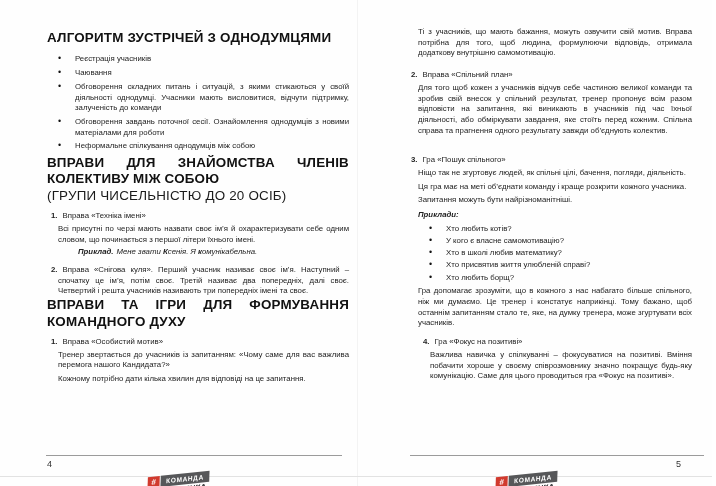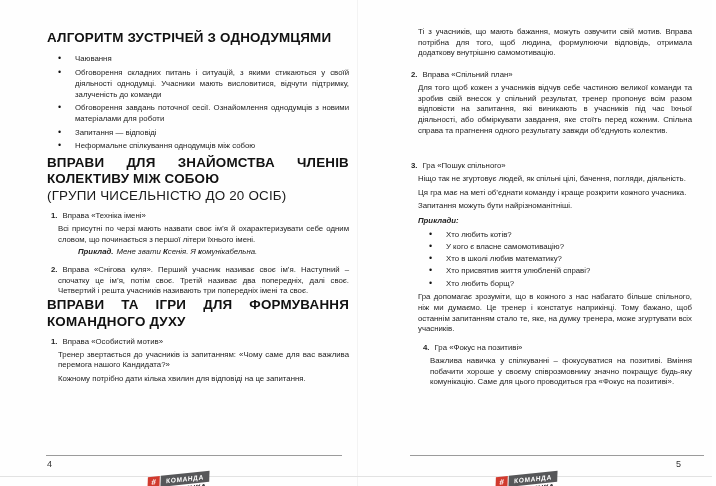--- a/index.html
+++ b/index.html
@@ -88,24 +88,24 @@
 <body>
 
 <div class="spread">
 
   <div class="page page-left">
     <div class="content content-left body-txt">
 
       <h1 class="sec">АЛГОРИТМ ЗУСТРІЧЕЙ З ОДНОДУМЦЯМИ</h1>
 
       <div class="bullets">
+        <div class="b-item">Реєстрація учасників</div>
         <div class="b-item">Чаювання</div>
         <div class="b-item">Обговорення складних питань і ситуацій, з якими стикаються у своїй діяльності однодумці. Учасники мають висловитися, відчути підтримку, залученість до команди</div>
         <div class="b-item">Обговорення завдань поточної сесії. Ознайомлення однодумців з новими матеріалами для роботи</div>
-        <div class="b-item">Запитання — відповіді</div>
         <div class="b-item">Неформальне спілкування однодумців між собою</div>
       </div>
 
       <h1 class="sec mt-sec">
         <span>ВПРАВИ ДЛЯ ЗНАЙОМСТВА ЧЛЕНІВ КОЛЕКТИВУ МІЖ СОБОЮ</span>
         <span class="sub">(ГРУПИ ЧИСЕЛЬНІСТЮ ДО 20 ОСІБ)</span>
       </h1>
 
       <div class="item">
         <div class="item-head">
@@ -146,21 +146,21 @@
 
       <p style="margin:0 0 0 8px">Ті з учасників, що мають бажання, можуть озвучити свій мотив. Вправа потрібна для того, щоб людина, формулюючи відповідь, отримала додаткову внутрішню самомотивацію.</p>
 
       <div class="item" style="margin-left:8px; margin-top:11px">
         <div class="item-head">
           <span class="num">2.</span><span class="ttl">Вправа «Спільний план»</span>
         </div>
         <p>Для того щоб кожен з учасників відчув себе частиною великої команди та зробив свій внесок у спільний результат, тренер пропонує всім разом відповісти на запитання, які виникають в учасників під час їхньої діяльності, або обміркувати завдання, яке стоїть перед кожним. Спільна справа та прагнення одного результату завжди об’єднують колектив.</p>
       </div>
 
-      <div class="item" style="margin-left:8px; margin-top:25px">
+      <div class="item" style="margin-left:8px; margin-top:19px">
         <div class="item-head">
           <span class="num">3.</span><span class="ttl">Гра «Пошук спільного»</span>
         </div>
         <p>Ніщо так не згуртовує людей, як спільні цілі, бачення, погляди, діяльність.</p>
         <p style="margin-top:3px">Ця гра має на меті об’єднати команду і краще розкрити кожного учасника.</p>
         <p style="margin-top:3px">Запитання можуть бути найрізноманітніші.</p>
 
         <div class="ex-label">Приклади:</div>
         <div class="bullets ex-bullets">
           <div class="b-item">Хто любить котів?</div>

